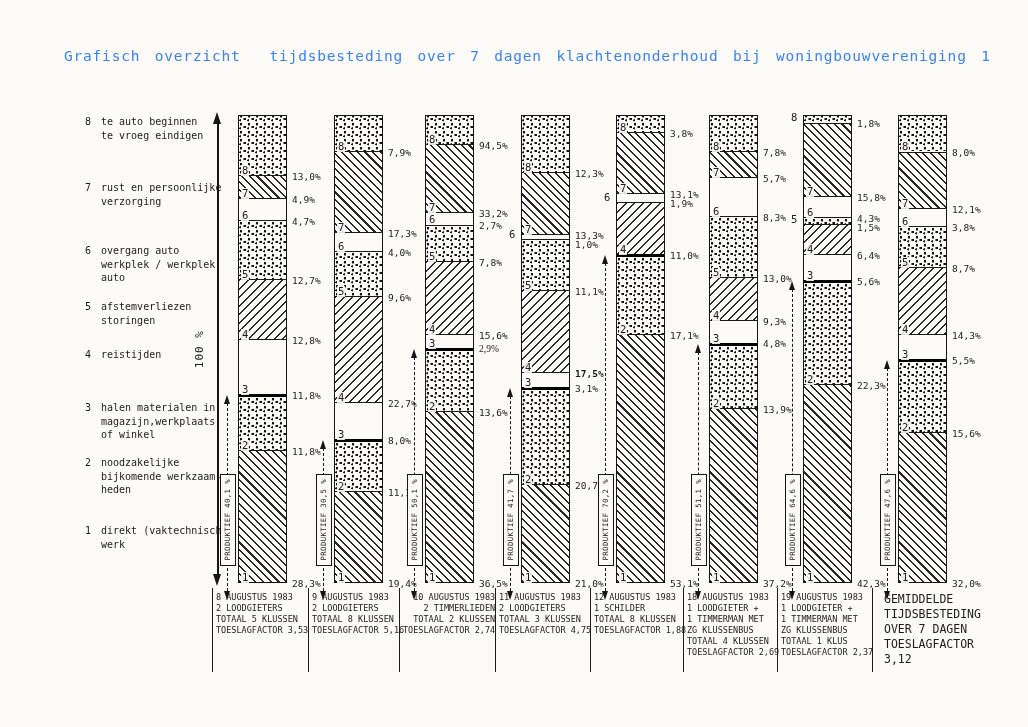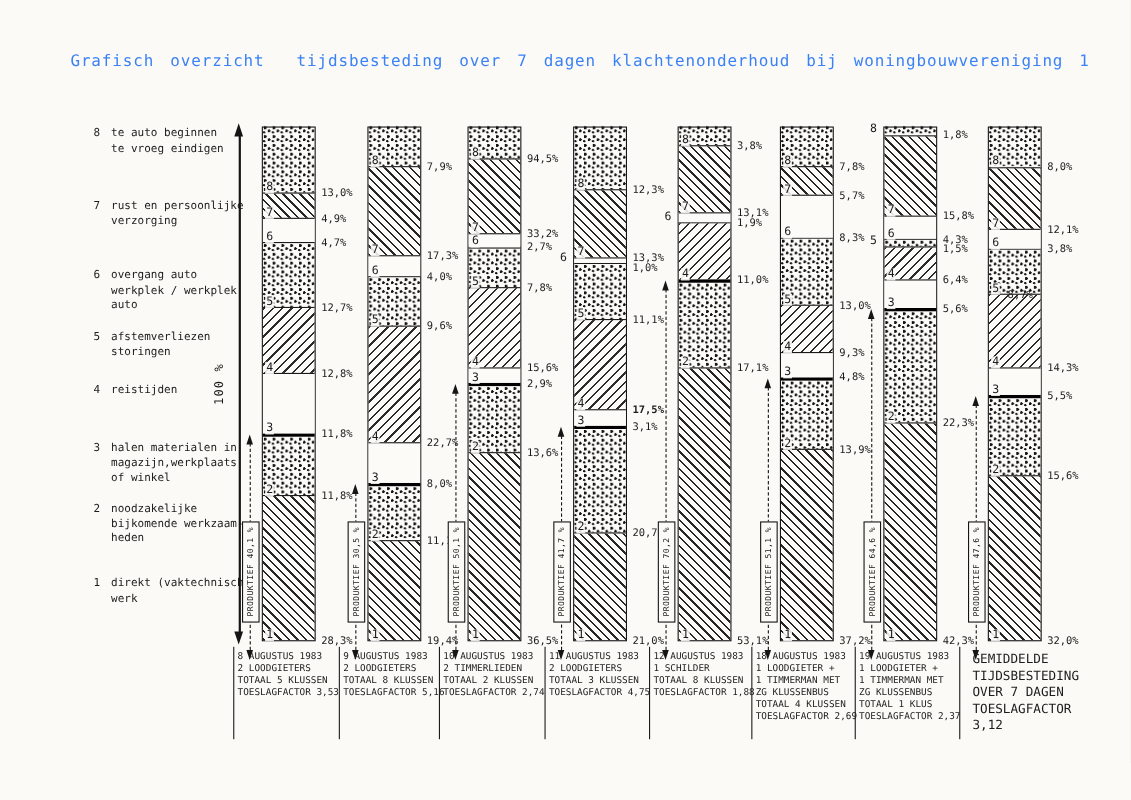--- a/index.html
+++ b/index.html
@@ -229,21 +229,21 @@
         </div>
         <div class="seg p-dot topmost" style="bottom: 437.6px; height: 30.4px;">
           <span class="segnum">8</span>
         </div>
       </div>
       <div class="pct" style="left: 479px; top: 145.4px;">94,5%</div>
       <div class="pct" style="left: 479px; top: 212.8px;">33,2%</div>
       <div class="pct" style="left: 479px; top: 225.4px;">2,7%</div>
       <div class="pct" style="left: 479px; top: 262px;">7,8%</div>
       <div class="pct" style="left: 479px; top: 335px;">15,6%</div>
-      <div class="pct" style="left: 479px; top: 348.5px;">2,9%</div>
+      <div class="pct" style="left: 479px; top: 348.5px; font-family: Liberation Serif, serif;">2,9%</div>
       <div class="pct" style="left: 479px; top: 412.2px;">13,6%</div>
       <div class="pct" style="left: 479px; top: 583px;">36,5%</div>
       <div class="prod-line-v" style="left: 414px; top: 356.5px; height: 234.5px;"></div>
       <div class="ptri up" style="left: 410.7px; top: 348.5px;"></div>
       <div class="ptri down" style="left: 410.7px; top: 591px;"></div>
       <div class="prod-box" style="left: 406.5px; top: 474px;">
         <span>PRODUKTIEF  50,1 %</span>
       </div>
       <div class="bar" style="left: 521px; width: 49px; top: 115px; height: 468px;">
         <div class="seg p-ha" style="bottom: 0px; height: 98.3px;">
@@ -419,21 +419,21 @@
         <div class="seg p-ha" style="bottom: 373.9px; height: 56.6px;">
           <span class="segnum">7</span>
         </div>
         <div class="seg p-dot topmost" style="bottom: 430.6px; height: 37.4px;">
           <span class="segnum">8</span>
         </div>
       </div>
       <div class="pct" style="left: 952px; top: 152.4px;">8,0%</div>
       <div class="pct" style="left: 952px; top: 209.1px;">12,1%</div>
       <div class="pct" style="left: 952px; top: 226.9px;">3,8%</div>
-      <div class="pct" style="left: 916px; top: 267.6px;">8,7%</div>
+      <div class="pct" style="left: 952px; top: 267.6px;">8,7%</div>
       <div class="pct" style="left: 952px; top: 334.5px;">14,3%</div>
       <div class="pct" style="left: 952px; top: 360.2px;">5,5%</div>
       <div class="pct" style="left: 952px; top: 433.2px;">15,6%</div>
       <div class="pct" style="left: 952px; top: 583px;">32,0%</div>
       <div class="prod-line-v" style="left: 887px; top: 368.2px; height: 222.8px;"></div>
       <div class="ptri up" style="left: 883.7px; top: 360.2px;"></div>
       <div class="ptri down" style="left: 883.7px; top: 591px;"></div>
       <div class="prod-box" style="left: 879.5px; top: 474px;">
         <span>PRODUKTIEF  47,6 %</span>
       </div>
@@ -447,21 +447,21 @@
         <div class="cap-line">TOESLAGFACTOR 3,53</div>
       </div>
       <div class="cap-div" style="left: 308px;"></div>
       <div class="cap" style="left: 312px;">
         <div class="cap-line">9 AUGUSTUS 1983</div>
         <div class="cap-line">2 LOODGIETERS</div>
         <div class="cap-line">TOTAAL 8 KLUSSEN</div>
         <div class="cap-line">TOESLAGFACTOR 5,16</div>
       </div>
       <div class="cap-div" style="left: 399px;"></div>
-      <div class="cap" style="left: 403px;">
+      <div class="cap" style="left: 403px; text-align: right;">
         <div class="cap-line">10 AUGUSTUS 1983</div>
         <div class="cap-line">2 TIMMERLIEDEN</div>
         <div class="cap-line">TOTAAL 2 KLUSSEN</div>
         <div class="cap-line">TOESLAGFACTOR 2,74</div>
       </div>
       <div class="cap-div" style="left: 495px;"></div>
       <div class="cap" style="left: 499px;">
         <div class="cap-line">11 AUGUSTUS 1983</div>
         <div class="cap-line">2 LOODGIETERS</div>
         <div class="cap-line">TOTAAL 3 KLUSSEN</div>

